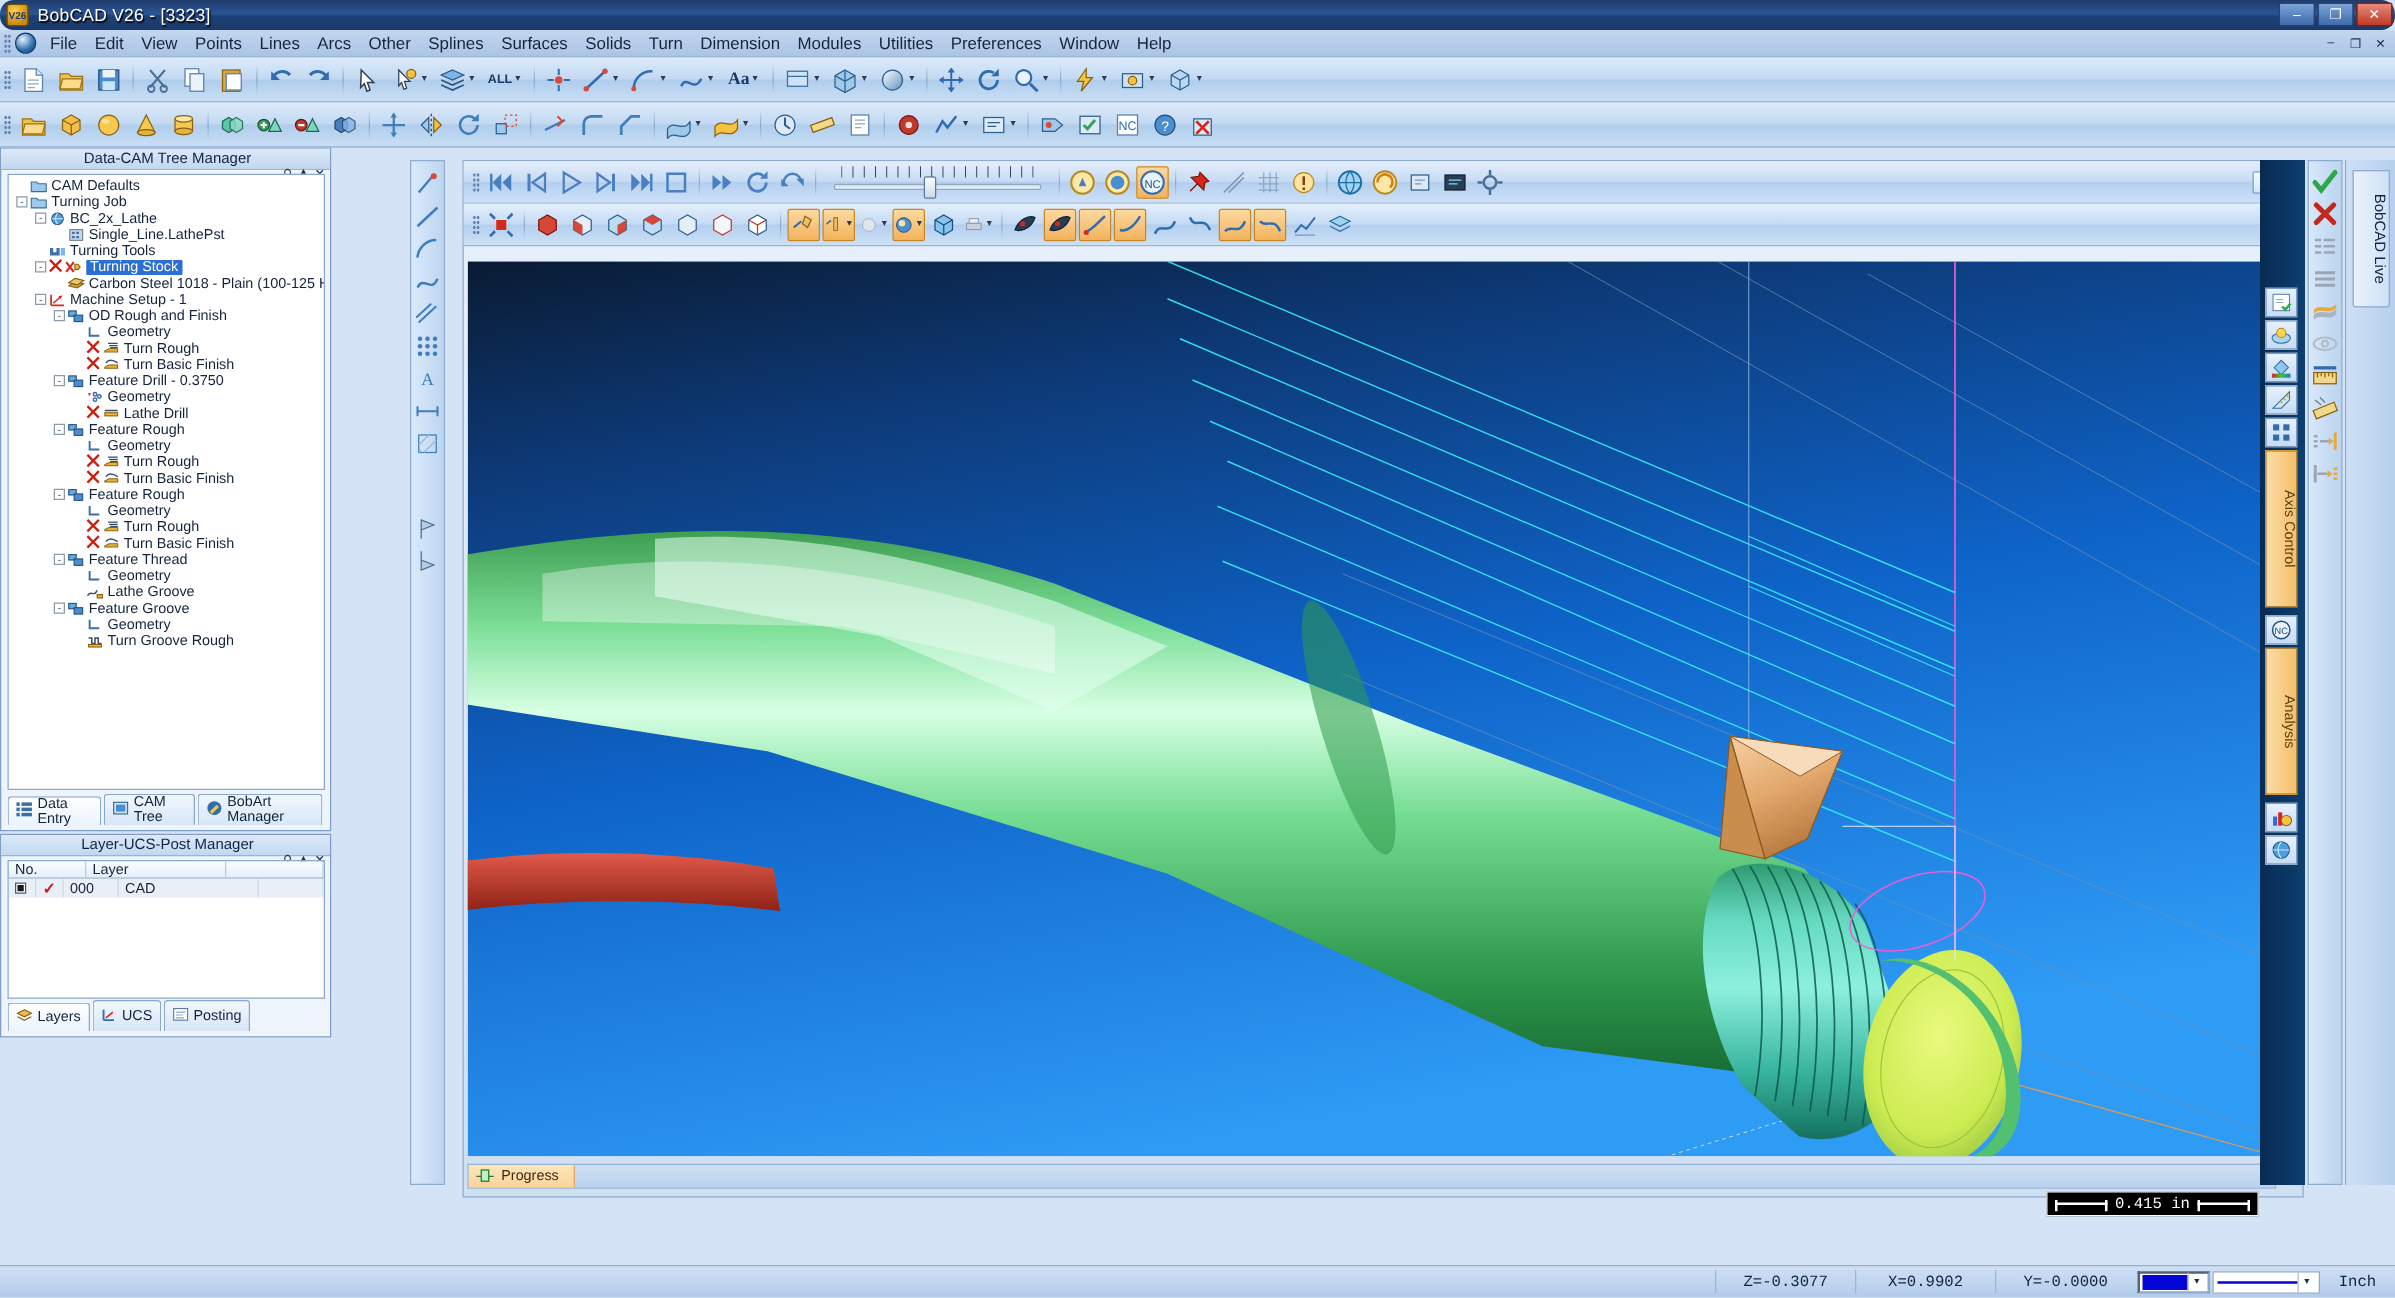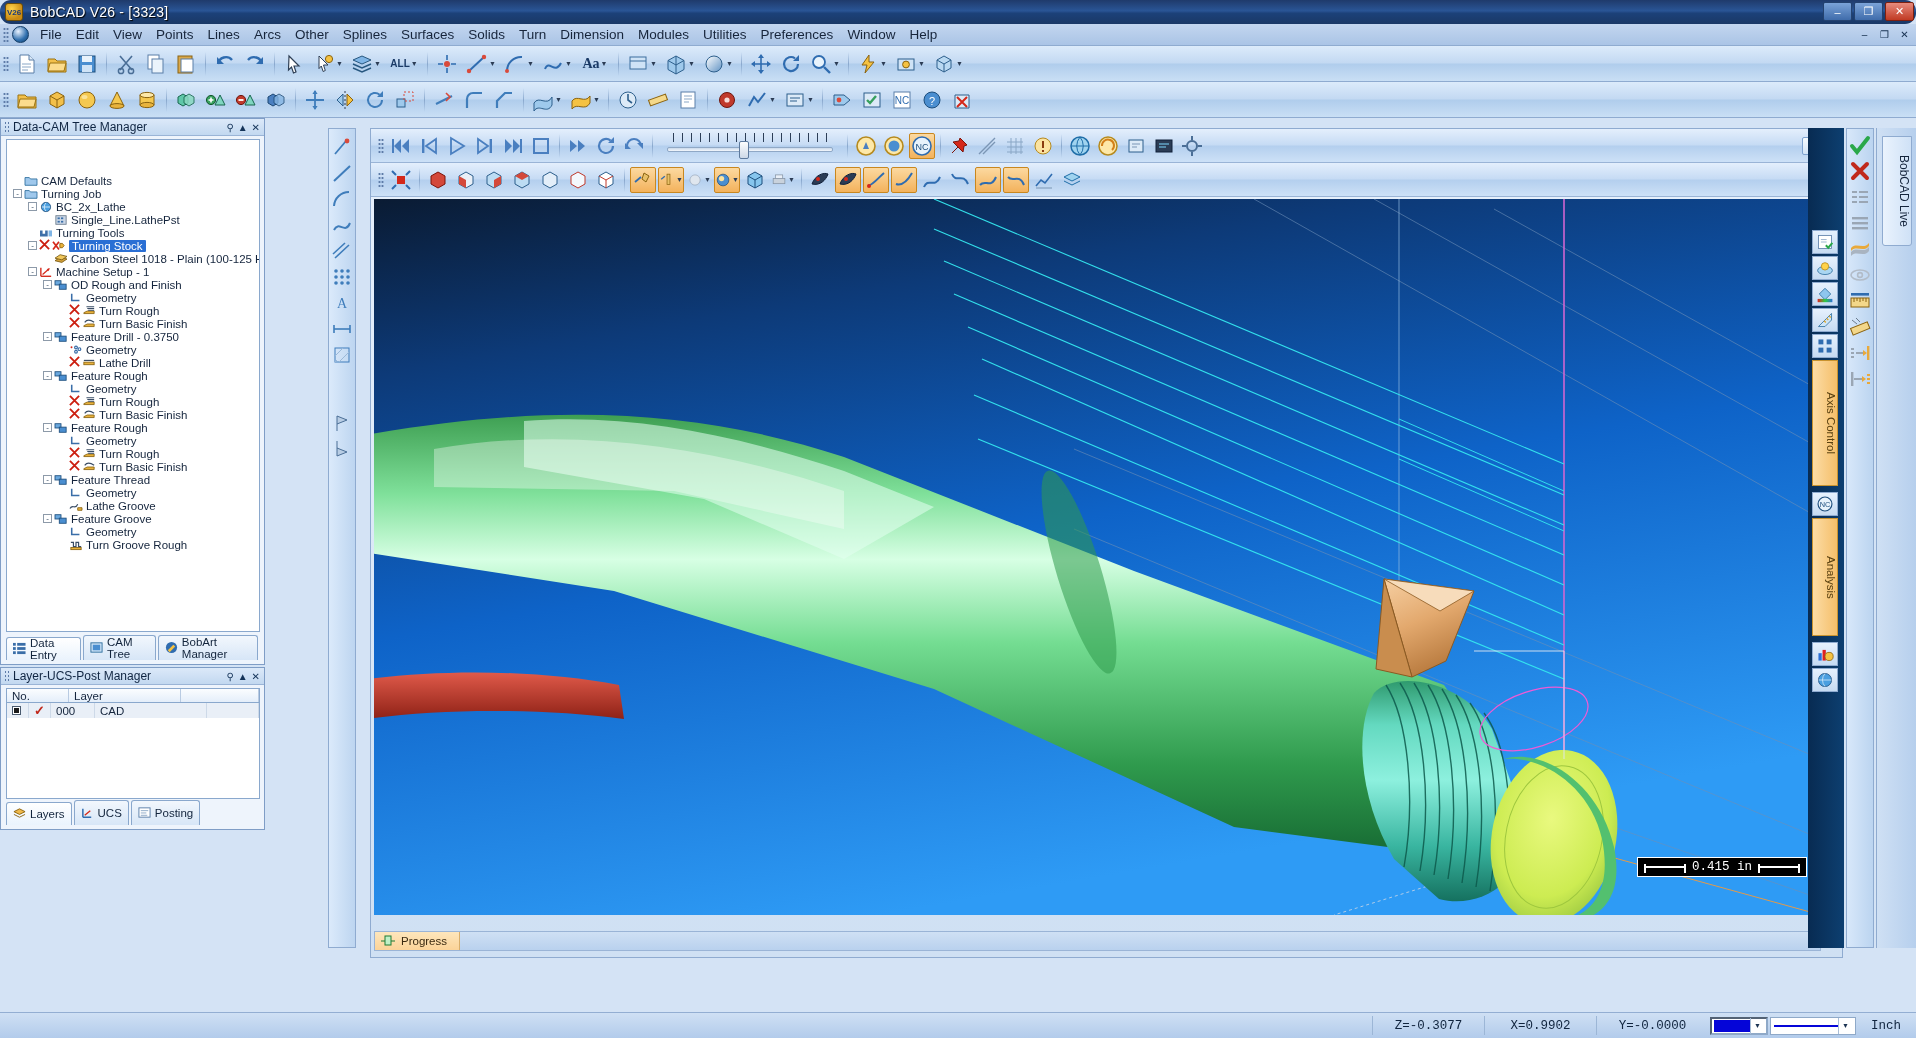--- a/index.html
+++ b/index.html
@@ -83,34 +83,34 @@
 
   
   .panel {
     position: absolute; background: #eef4fc;
     border: 1px solid #7f9dc6;
   }
   .panel-head {
     height: 17px; background: linear-gradient(to bottom, #dce9f9, #c2d8f0);
     border-bottom: 1px solid #9ab4d6;
     display: flex; align-items: center; padding-left: 3px;
-    font-size: 12px; color: #102542;
+    font-size: 12px; color: #102542; flex-direction: column;
   }
   .panel-head .ph-grip { width: 5px; height: 12px; margin-right: 4px;
     background-image: radial-gradient(circle, #5d7ba8 .8px, transparent 1px);
     background-size: 3px 4px; }
   .panel-head-btns { margin-left: auto; display: flex; gap: 4px; padding-right: 4px;
     font-size: 10px; color: #143358; }
 
   #camPanel { left: 0; top: 118px; width: 265px; height: 547px; }
   .tree-box {
     position: absolute; left: 5px; top: 20px; right: 4px; bottom: 32px;
     background: #fff; border: 1px solid #8aa8cd; overflow: hidden;
   }
-  .tree { padding: 2px 0 0 2px; margin-top: 32px; }
+  .tree { padding: 2px 0 0 2px; }
   .trow {
     display: flex; align-items: center; height: 13px; font-size: 11.5px;
     color: #14243c; white-space: nowrap; position: relative;
   }
   .texp {
     width: 9px; height: 9px; border: 1px solid #8d9aa9; background: #fff;
     font-size: 8px; line-height: 7px; text-align: center; color: #31465f;
     margin-right: 2px; flex: none;
   }
   .tspace { width: 11px; flex: none; }
@@ -184,21 +184,21 @@
     background-image: linear-gradient(to right, #2c3e57 1px, transparent 1px);
     background-size: 9px 9px; }
   .slider-track { position: absolute; top: 16px; left: 2px; right: 2px; height: 5px;
     background: linear-gradient(to bottom, #c9d8ea, #f4f8fd);
     border: 1px solid #8fa8c6; border-radius: 2px; }
   .slider-thumb { position: absolute; top: 10px; left: 74px; width: 10px; height: 18px;
     background: linear-gradient(to bottom, #fdfefe, #cdd9e8);
     border: 1px solid #5d7characterd; border: 1px solid #5d7a9d; border-radius: 2px; }
 
   #canvas {
-    position: absolute; left: 3px; top: 70px; width: 1447px; height: 716px;
+    position: absolute; left: 3px; top: 80px; width: 1447px; height: 802px;
     overflow: hidden;
   }
   .x-close {
     position: absolute; right: 16px; top: 8px; width: 24px; height: 18px;
     background: linear-gradient(to bottom, #f6fbff, #d3e4f7);
     border: 1px solid #7ea2cf; border-radius: 2px;
     font-size: 11px; display: flex; align-items: center; justify-content: center;
     color: #16304f;
   }
   .progress-row {

